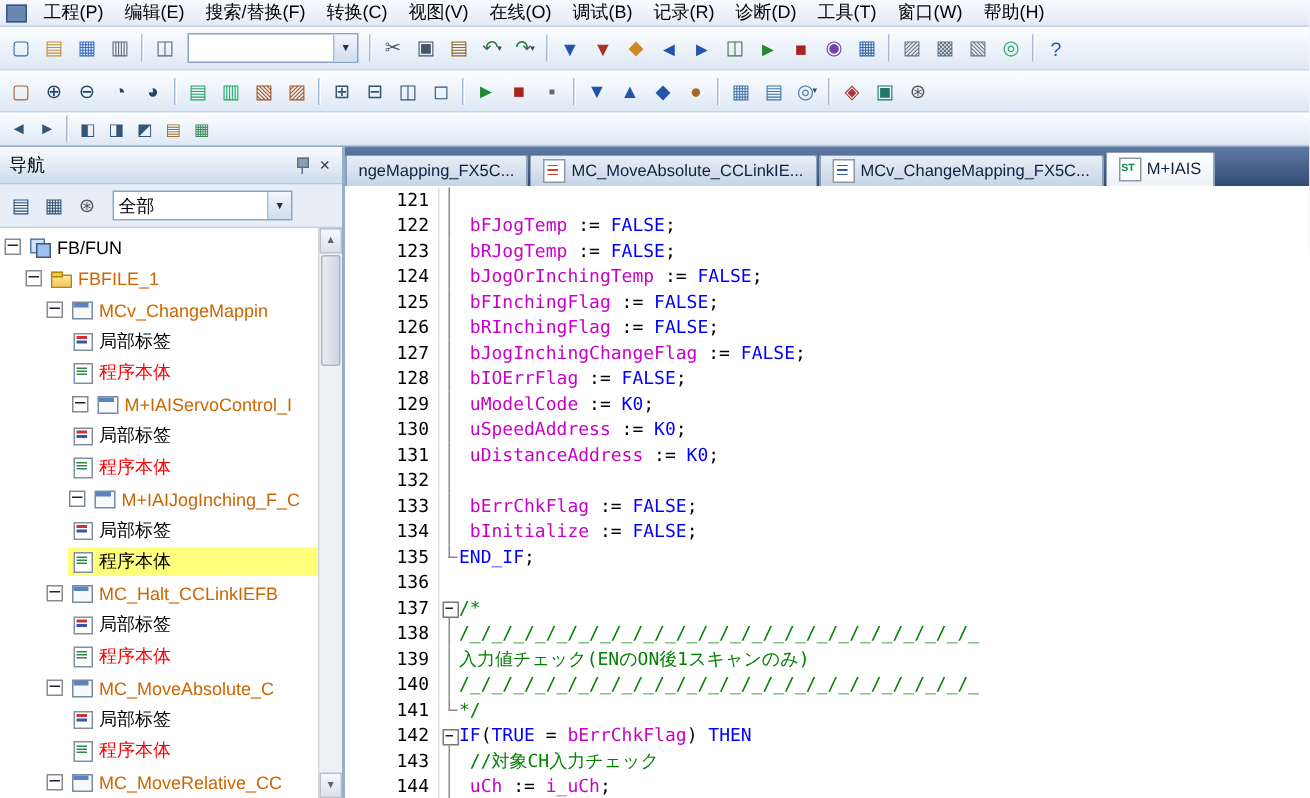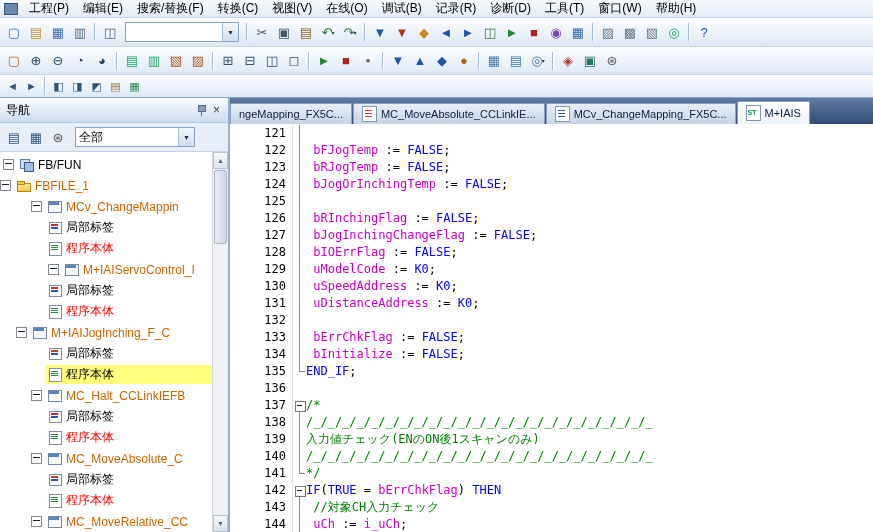--- a/index.html
+++ b/index.html
@@ -355,21 +355,21 @@
       </div>
       <div class="tree-wrap">
         <div class="tree">
             <div class="tree-row" style="padding-left: 3px;">
               <span class="exp"></span>
               <span class="rowc">
                 <span class="ic fbfun"></span>
                 <span class="tlabel t-black">FB/FUN</span>
               </span>
             </div>
-            <div class="tree-row" style="">
+            <div class="tree-row" style="padding-left: 17px;">
               <span class="exp"></span>
               <span class="rowc">
                 <span class="ic folder"></span>
                 <span class="tlabel t-orange">FBFILE_1</span>
               </span>
             </div>
             <div class="tree-row" style="padding-left: 31px;">
               <span class="exp"></span>
               <span class="rowc">
                 <span class="ic fb"></span>
@@ -400,21 +400,21 @@
                 <span class="ic label"></span>
                 <span class="tlabel t-black">局部标签</span>
               </span>
             </div>
             <div class="tree-row" style="padding-left: 45px;">
               <span class="rowc">
                 <span class="ic prog"></span>
                 <span class="tlabel t-red">程序本体</span>
               </span>
             </div>
-            <div class="tree-row" style="padding-left: 16px;">
+            <div class="tree-row" style="padding-left: 46px;">
               <span class="exp"></span>
               <span class="rowc">
                 <span class="ic fb"></span>
                 <span class="tlabel t-orange">M+IAIJogInching_F_C</span>
               </span>
             </div>
             <div class="tree-row" style="padding-left: 45px;">
               <span class="rowc">
                 <span class="ic label"></span>
                 <span class="tlabel t-black">局部标签</span>
@@ -515,20 +515,21 @@
             <span class="ct"><span> </span><span class="tv">bRJogTemp</span><span> := </span><span class="tk">FALSE</span><span>;</span></span>
           </div>
           <div class="cl">
             <span class="ln">124</span>
             <span class="fold mid"></span>
             <span class="ct"><span> </span><span class="tv">bJogOrInchingTemp</span><span> := </span><span class="tk">FALSE</span><span>;</span></span>
           </div>
           <div class="cl">
             <span class="ln">125</span>
             <span class="fold mid"></span>
+            <span class="ct"><span> </span><span class="tv">bFInchingFlag</span><span> := </span><span class="tk">FALSE</span><span>;</span></span>
           </div>
           <div class="cl">
             <span class="ln">126</span>
             <span class="fold mid"></span>
             <span class="ct"><span> </span><span class="tv">bRInchingFlag</span><span> := </span><span class="tk">FALSE</span><span>;</span></span>
           </div>
           <div class="cl">
             <span class="ln">127</span>
             <span class="fold mid"></span>
             <span class="ct"><span> </span><span class="tv">bJogInchingChangeFlag</span><span> := </span><span class="tk">FALSE</span><span>;</span></span>

